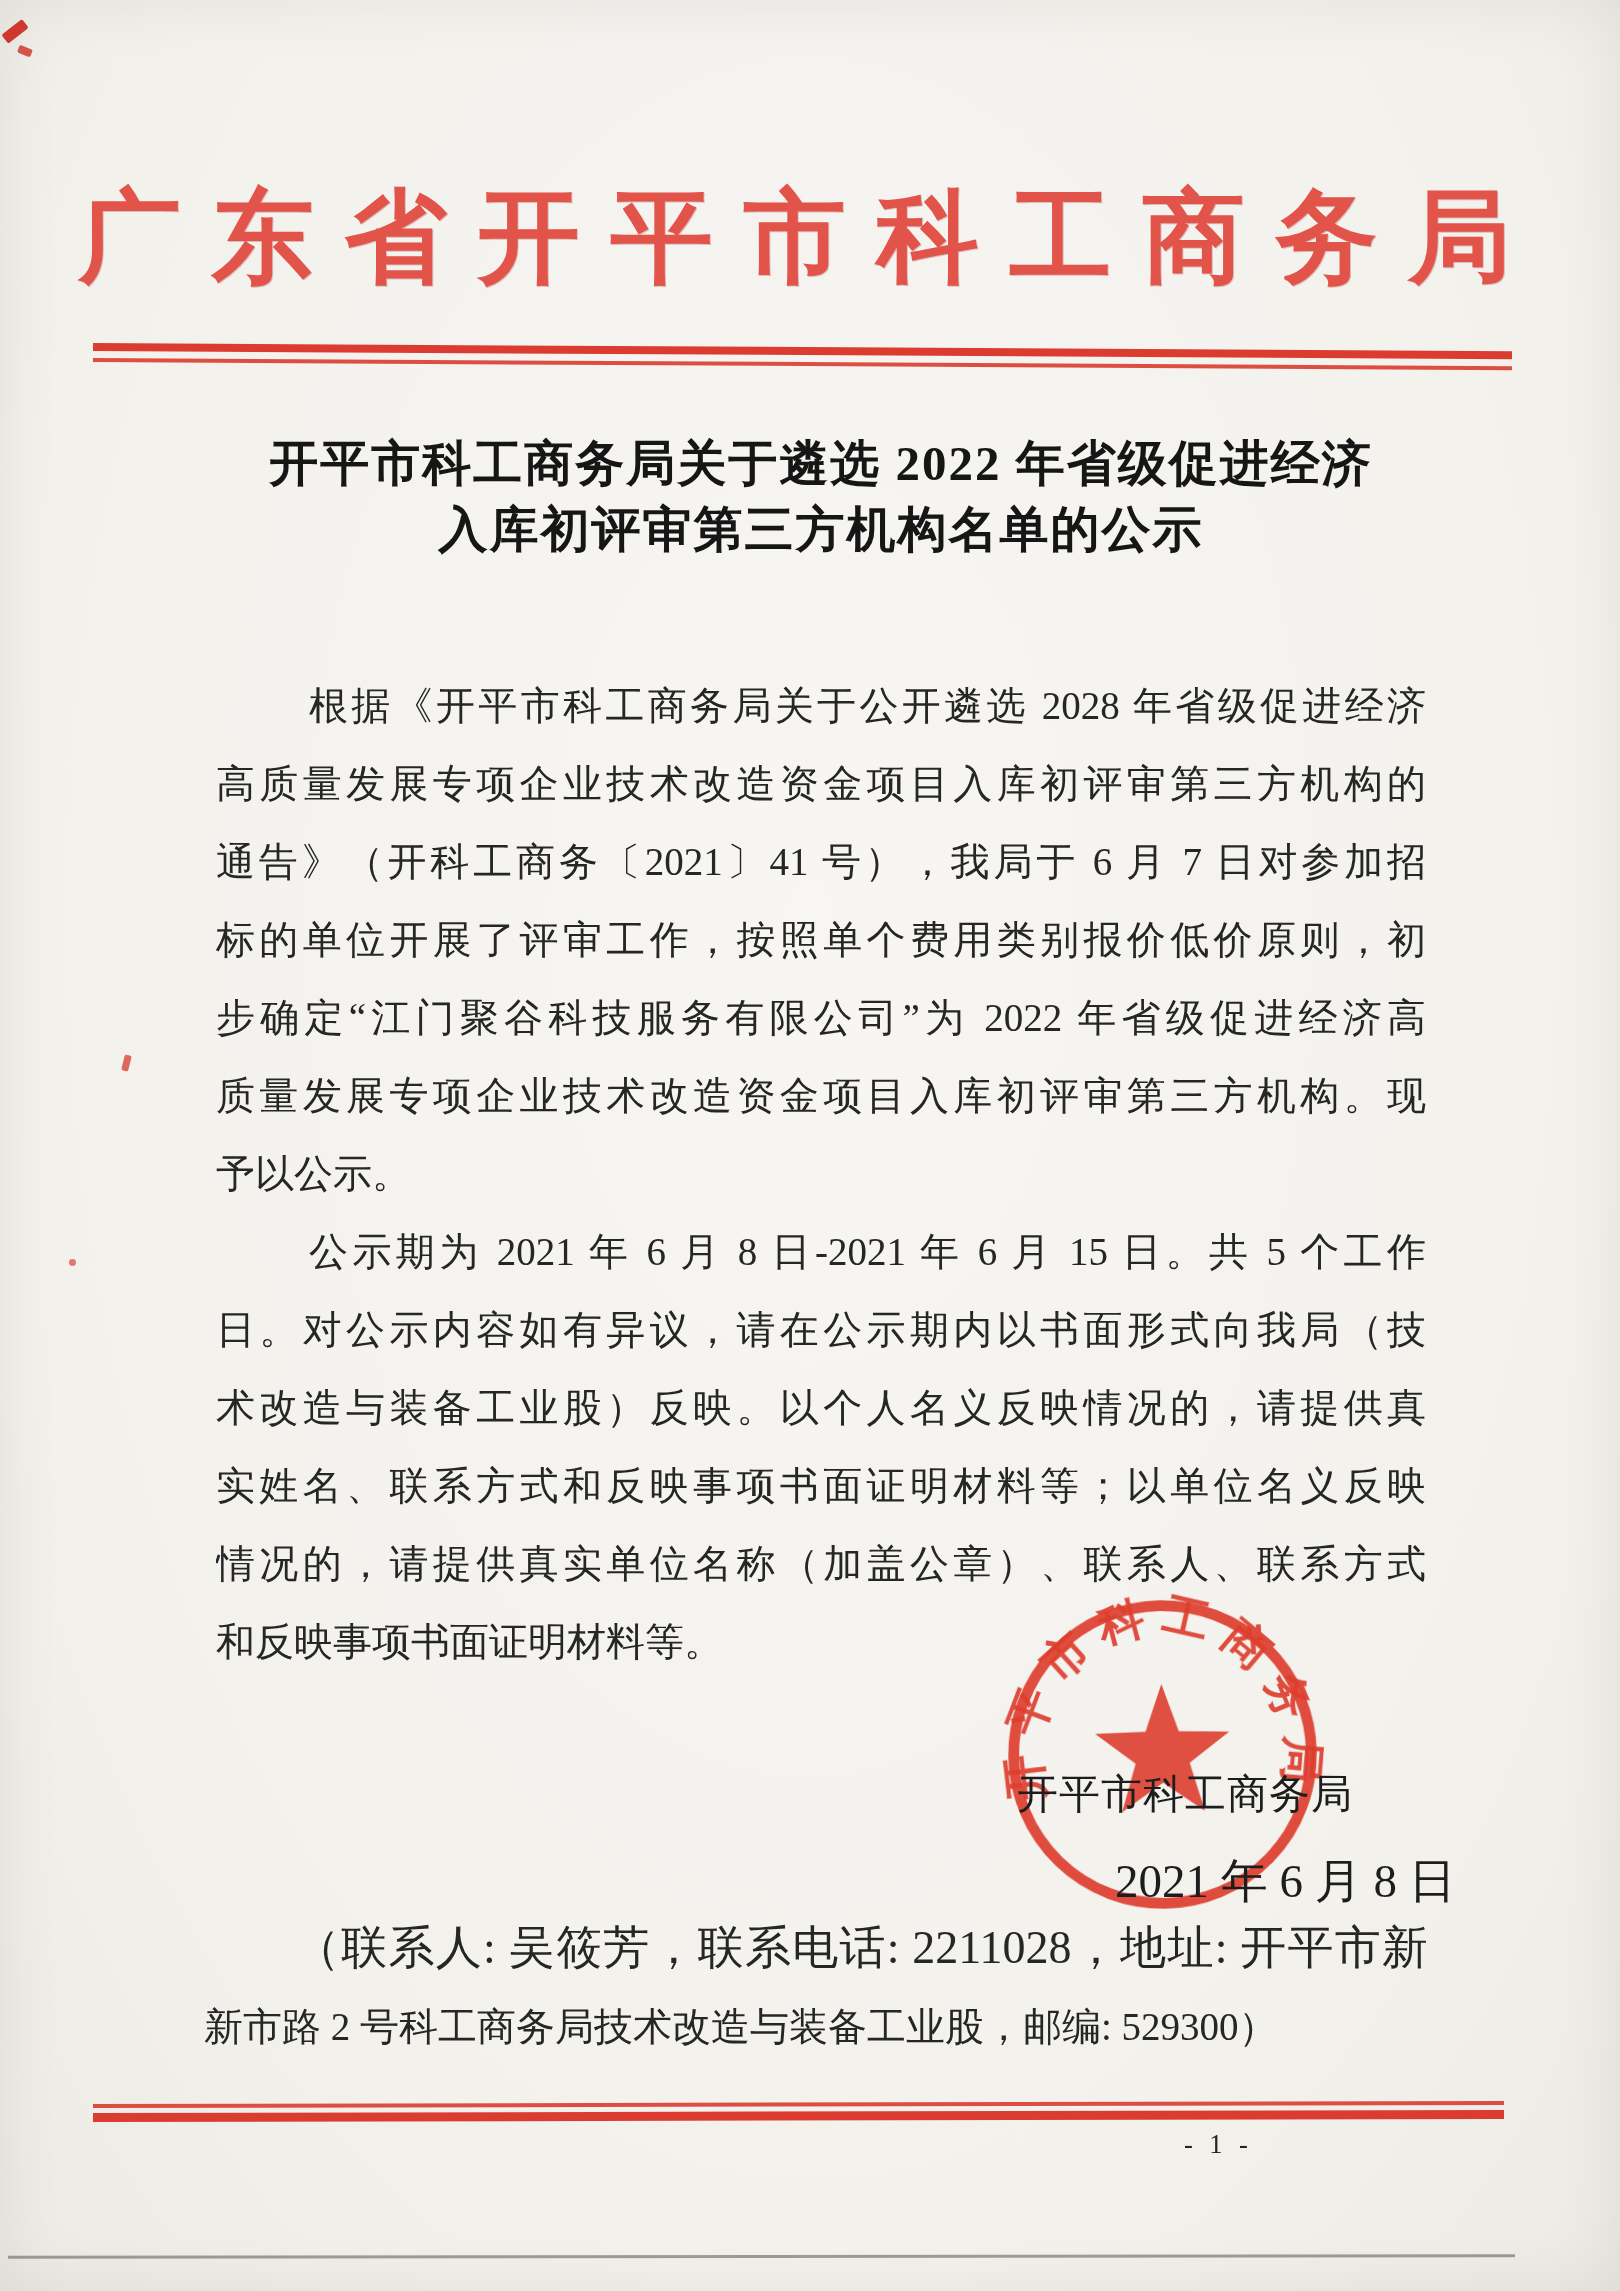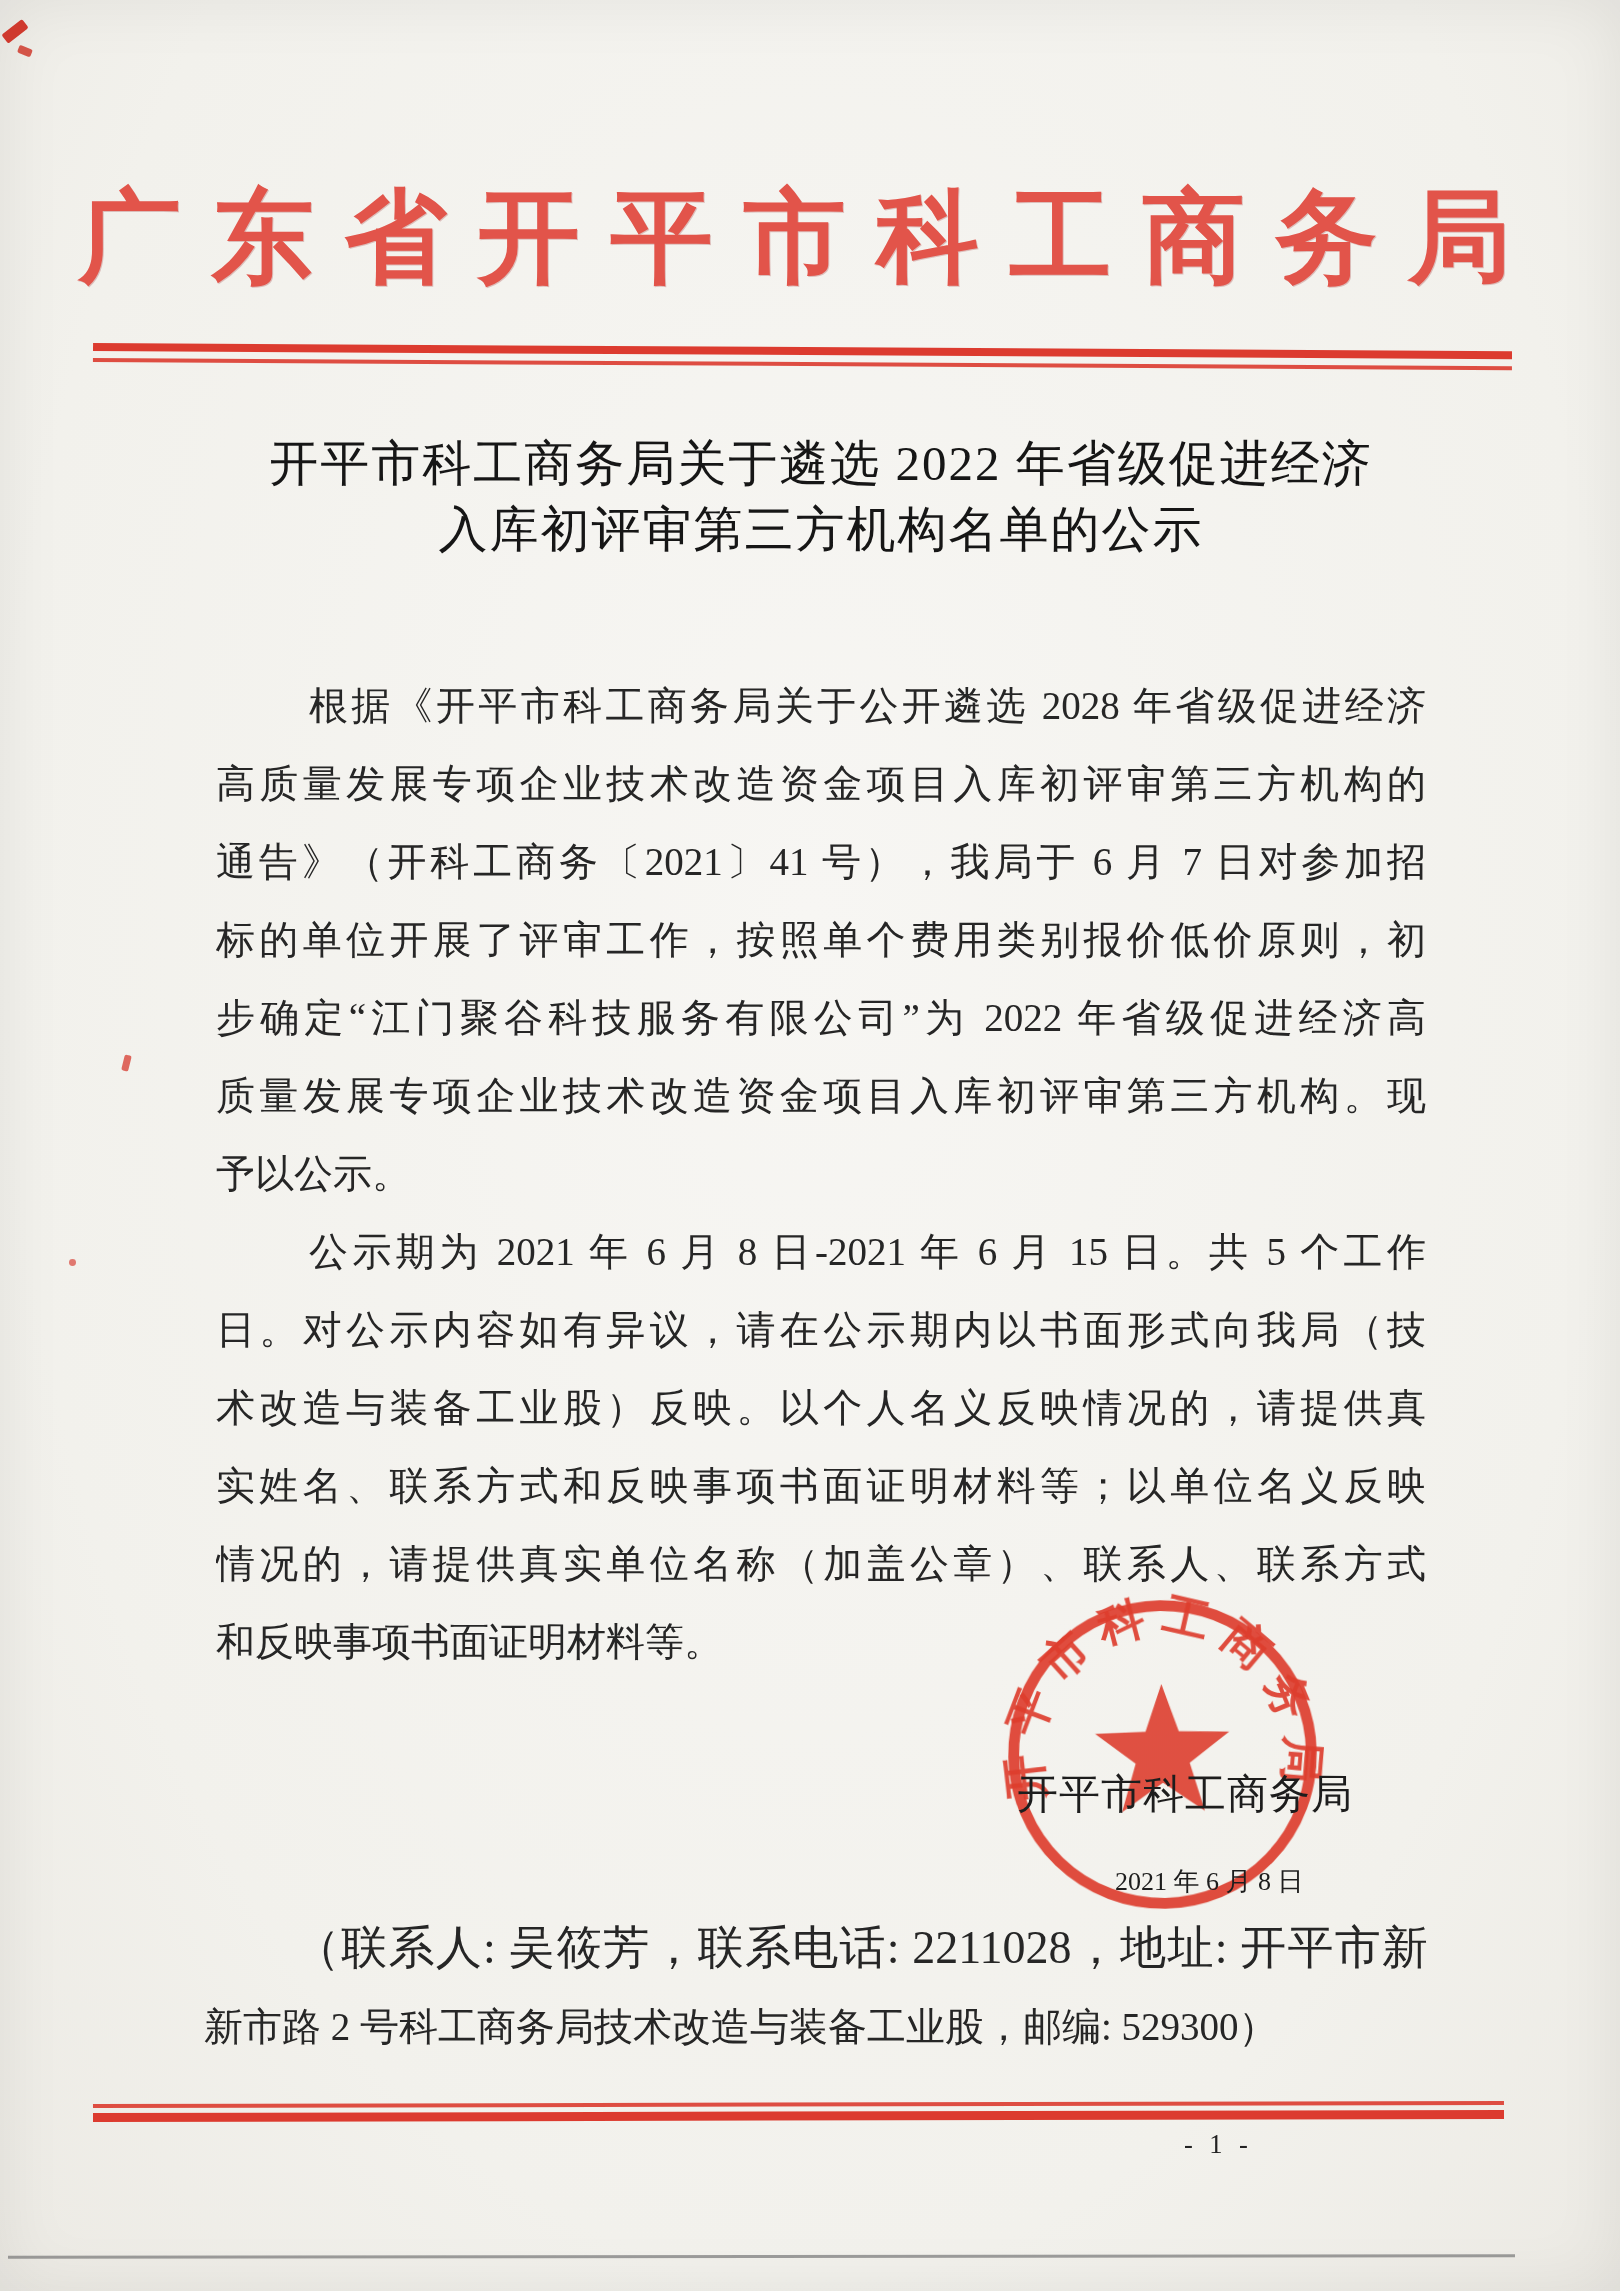--- a/index.html
+++ b/index.html
@@ -22,31 +22,31 @@
     text-align:center;font-size:102px;line-height:132px;font-weight:700;
     letter-spacing:31px;color:var(--letterhead_red);
     text-shadow:1px 1px 0 rgba(150,30,30,0.25);
     white-space:nowrap;
   }
   .toprule{position:absolute;left:93px;top:343px;width:1419px;transform:rotate(0.33deg);transform-origin:left center;}
   .toprule .thick{height:7.8px;background:var(--rule_red);}
   .toprule .gap{height:6.9px;}
   .toprule .thin{height:3.9px;background:var(--rule_red);opacity:.9;}
   .doctitle{position:absolute;left:216px;top:431px;width:1210px;text-align:center;}
-  .doctitle .tline{font-size:49px;line-height:66px;font-weight:400;color:#161616;letter-spacing:2px;white-space:nowrap;}
+  .doctitle .tline{font-size:49px;line-height:66px;font-weight:700;color:#161616;letter-spacing:2px;white-space:nowrap;}
   .bodytext{position:absolute;left:216px;top:667px;width:1210px;}
   .bline{
     width:1210px;height:78px;overflow:hidden;box-sizing:border-box;
     font-size:39px;line-height:78px;color:var(--ink);
     text-align:justify;text-align-last:justify;white-space:normal;
   }
   .bline.indent{padding-left:93px;}
   .bline.last{text-align:center;text-align-last:left;}
   .signname{position:absolute;left:1017px;top:1770px;font-size:41px;line-height:49px;color:#1d1d1d;letter-spacing:1px;white-space:nowrap;z-index:3;}
-  .signdate{position:absolute;left:1115px;top:1858px;font-size:26px;line-height:47px;color:#1d1d1d;white-space:nowrap;z-index:3;}
+  .signdate{position:absolute;left:1115px;top:1858px;font-size:47px;line-height:47px;color:#1d1d1d;white-space:nowrap;z-index:3;}
   .contact1{
     position:absolute;left:294px;top:1909px;width:1134px;height:78px;
     font-size:46px;line-height:78px;color:var(--ink);
     text-align:justify;text-align-last:justify;overflow:hidden;
   }
   .contact2{
     position:absolute;left:204px;top:1988px;width:1245px;height:78px;
     font-size:39px;line-height:78px;color:var(--ink);text-align:left;white-space:nowrap;
   }
   .seal{

